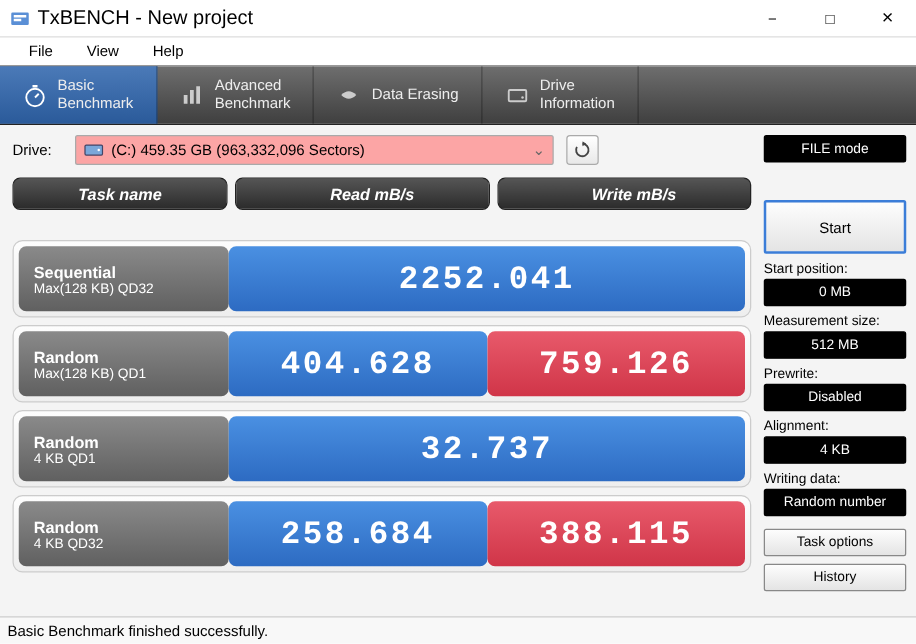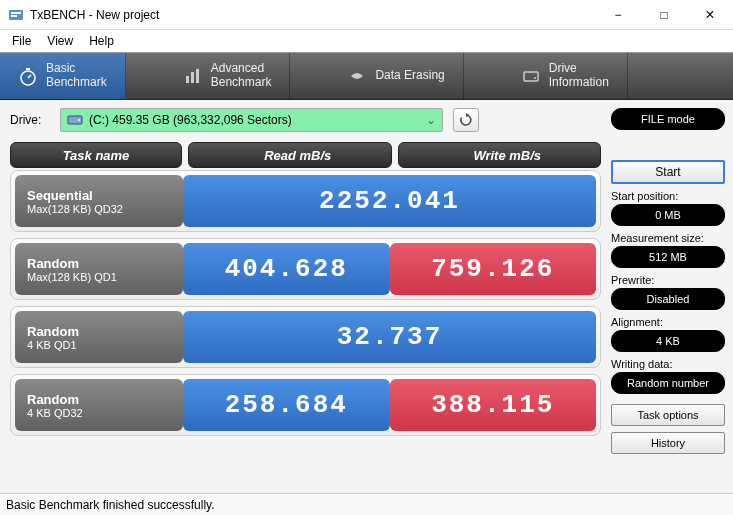--- a/index.html
+++ b/index.html
@@ -1,57 +1,57 @@
 <!DOCTYPE html>
 <html><head>
 <meta charset="utf-8">
 <style>
 * { margin: 0; padding: 0; box-sizing: border-box; font-family: "Segoe UI", Tahoma, sans-serif; }
 body { width: 733px; height: 515px; background: #fff; font-size: 12px; overflow: hidden; }
 
 .titlebar { height: 30px; display: flex; align-items: center; padding: 0 0 0 8px; border-bottom: 1px solid #ddd; }
 .titlebar .icon { width: 16px; height: 16px; margin-right: 6px; }
-.titlebar .title { flex: 1; font-size: 12px; }
+.titlebar .title { flex: 1; font-size: 16px; }
 .titlebar .winbtn { width: 46px; height: 30px; display: flex; align-items: center; justify-content: center; cursor: pointer; }
 
 .menubar { height: 22px; display: flex; align-items: center; padding: 0 4px; font-size: 12px; }
-.menubar .menuitem { padding: 2px 8px; cursor: pointer; }
-
-.tabs { height: 48px; background: linear-gradient(#6e6e6e, #3f3f3f); display: flex; align-items: stretch; border-top: 1px solid #999; border-bottom: 1px solid #222; gap: 39px; }
+.menubar .menuitem { padding: 2px 8px; cursor: pointer; margin-left: 11px; }
+
+.tabs { height: 48px; background: linear-gradient(#6e6e6e, #3f3f3f); display: flex; align-items: stretch; border-top: 1px solid #999; border-bottom: 1px solid #222; }
 .tab { flex: 0 0 auto; display: flex; align-items: center; gap: 8px; padding: 0 18px; color: #eee; cursor: pointer; border-right: 1px solid rgba(0,0,0,.3); }
 .tab.active { background: linear-gradient(#4b7ab8, #2a5a9a); }
 .tab .tabicon { width: 20px; height: 20px; display: flex; align-items: center; justify-content: center; }
 .tab .tablabel { line-height: 1.15; font-size: 12px; }
 
 .content { display: flex; height: calc(515px - 30px - 22px - 48px - 22px); background: #f4f4f4; }
 .main { flex: 1; padding: 8px 10px; }
 .side { width: 122px; padding: 8px 8px 0 0; }
 
 .driverow { display: flex; align-items: center; gap: 10px; margin-bottom: 10px; }
 .driverow .lbl { width: 40px; }
-.driveselect { flex: 1; height: 24px; border: 1px solid #aaa; background: #86efac; display: flex; align-items: center; padding: 0 6px; gap: 6px; cursor: pointer; border-radius: 2px; }
+.driveselect { flex: 1; height: 24px; border: 1px solid #aaa; background: #fca5a5; display: flex; align-items: center; padding: 0 6px; gap: 6px; cursor: pointer; border-radius: 2px; }
 .driveselect .chev { margin-left: auto; color: #666; }
 .refreshbtn { width: 26px; height: 24px; border: 1px solid #aaa; background: linear-gradient(#fff,#e8e8e8); border-radius: 3px; display: flex; align-items: center; justify-content: center; cursor: pointer; }
 
-.headers { display: flex; gap: 6px; margin-bottom: 2px; }
+.headers { display: flex; gap: 6px; margin-bottom: 24px; }
 .hdr { background: linear-gradient(#555,#2b2b2b); color: #fff; font-style: italic; font-weight: 600; font-size: 13px; height: 26px; display: flex; align-items: center; justify-content: center; border-radius: 6px; border: 1px solid #222; }
 .hdr.task { flex: 0 0 172px; }
 .hdr.col { flex: 1; padding-left: 16px; }
 
 .row { display: flex; gap: 0; margin-bottom: 6px; border: 1px solid #ccc; border-radius: 8px; padding: 4px; background: linear-gradient(#fdfdfd,#eee); }
 .cell { height: 52px; border-radius: 6px; display: flex; align-items: center; justify-content: center; color: #fff; font-weight: bold; }
 .cell.task { flex: 0 0 168px; background: linear-gradient(#8a8a8a,#606060); flex-direction: column; align-items: flex-start; padding: 0 12px; font-weight: 600; justify-content: center; }
 .cell.task .l1 { font-size: 13px; }
 .cell.task .l2 { font-size: 11px; font-weight: normal; }
 .cell.read { flex: 1; background: linear-gradient(#4a90e2,#2d6bc2); font-size: 26px; font-family: "Courier New", monospace; letter-spacing: 2px; text-align: center; }
 .cell.write { flex: 1; background: linear-gradient(#e85a6b,#d03548); font-size: 26px; font-family: "Courier New", monospace; letter-spacing: 2px; }
 
 .sidebtn { width: 100%; height: 22px; border: 1px solid #888; border-radius: 2px; background: linear-gradient(#fdfdfd,#e4e4e4); cursor: pointer; font-size: 11px; margin-bottom: 6px; display: flex; align-items: center; justify-content: center; }
-.sidebtn.black { background: #000; color: #fff; border-color: #000; border-radius: 10px; }
-.sidebtn.start { border: 2px solid #3b7dd8; height: 24px; font-size: 12px; }
+.sidebtn.black { background: #000; color: #fff; border-color: #000; }
+.sidebtn.start { border: 2px solid #3b7dd8; height: 43px; font-size: 12px; }
 .sidelbl { font-size: 11px; margin-bottom: 2px; margin-top: 2px; }
 
 .statusbar { height: 22px; border-top: 1px solid #ccc; display: flex; align-items: center; padding: 4px 6px; font-size: 12px; background: #f8f8f8; }
 
 svg { display: block; }
 </style>
 </head>
 <body>
 
 <div class="titlebar">

